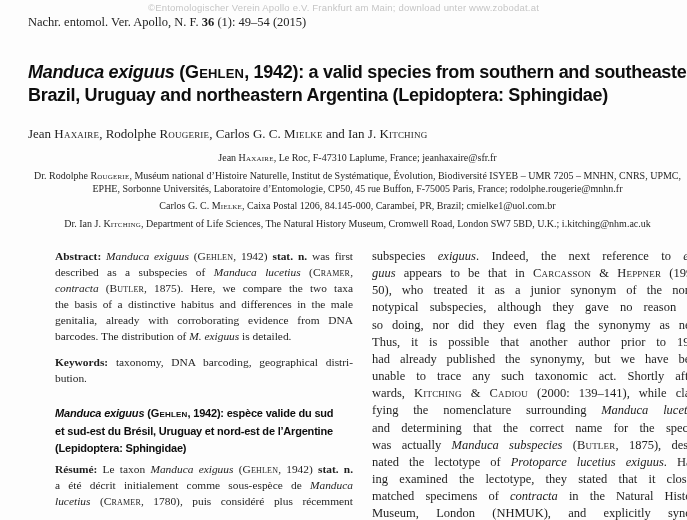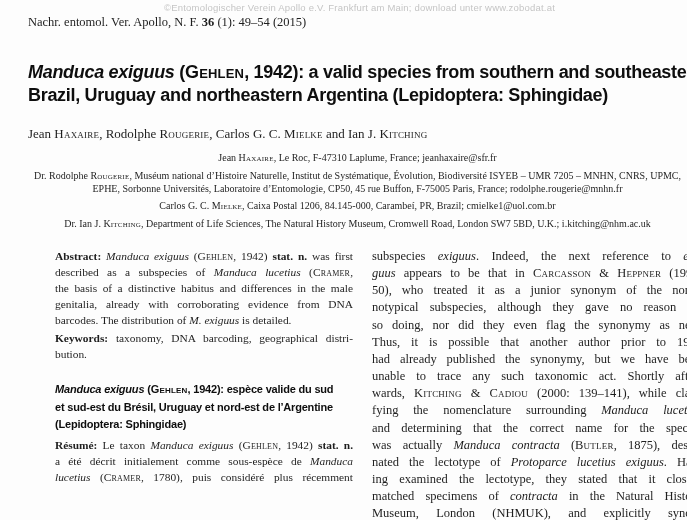--- a/index.html
+++ b/index.html
@@ -8,21 +8,21 @@
     position: relative;
     width: 687px;
     height: 520px;
     background: #fdfdfd;
     overflow: hidden;
     color: #1e1e1e;
     font-family: "Liberation Serif", "DejaVu Serif", serif;
   }
   .watermark {
     position: absolute;
-    left: 164px; top: 2px;
+    left: 148px; top: 2px;
     font-family: "Liberation Sans", "DejaVu Sans", sans-serif;
     font-size: 9.5px;
     letter-spacing: 0.2px;
     color: #c5c5c5;
     white-space: nowrap;
   }
   .jref {
     position: absolute;
     left: 28px; top: 15px;
     font-size: 12.5px;
@@ -54,21 +54,21 @@
   }
   .affil { margin-bottom: 4.5px; }
   .affil .tline { line-height: 13px; text-align: center; }
   .col-left {
     position: absolute;
     left: 55px; top: 248px;
     width: 298px;
   }
   .serifbody { font-size: 11.4px; }
   .serifbody .tline { line-height: 16px; }
-  .keywords { margin-top: 2px; }
+  .keywords { margin-top: 10px; }
   .french-title {
     margin-top: 19px;
     font-family: "Liberation Sans", "DejaVu Sans", sans-serif;
     font-weight: 700;
     font-size: 11px;
     letter-spacing: -0.2px;
     color: #0e0e0e;
   }
   .french-title .tline { line-height: 17.5px; }
   .resume { margin-top: 3px; }
@@ -108,20 +108,21 @@
         <div class="tline">Carlos G. C. <span class="sc">Mielke</span>, Caixa Postal 1206, 84.145-000, Carambeí, PR, Brazil; cmielke1@uol.com.br</div>
       </div>
     <div class="affil">
         <div class="tline">Dr. Ian J. <span class="sc">Kitching</span>, Department of Life Sciences, The Natural History Museum, Cromwell Road, London SW7 5BD, U.K.; i.kitching@nhm.ac.uk</div>
       </div>
   </div>
   <div class="col-left">
     <div class="abstract serifbody">
         <div class="tline just"><span class="b">Abstract:</span> <span class="i">Manduca exiguus</span> (<span class="sc">Gehlen</span>, 1942) <span class="b">stat. n.</span> was first</div>
         <div class="tline just">described as a subspecies of <span class="i">Manduca lucetius</span> (<span class="sc">Cramer</span>,</div>
+        <div class="tline just"><span class="i">contracta</span> (<span class="sc">Butler</span>, 1875). Here, we compare the two taxa</div>
         <div class="tline just">the basis of a distinctive habitus and differences in the male</div>
         <div class="tline just">genitalia, already with corroborating evidence from DNA</div>
         <div class="tline">barcodes. The distribution of <span class="i">M. exiguus</span> is detailed.</div>
       </div>
     <div class="keywords serifbody">
         <div class="tline just"><span class="b">Keywords:</span> taxonomy, DNA barcoding, geographical distri-</div>
         <div class="tline">bution.</div>
       </div>
     <div class="french-title">
         <div class="tline"><span class="i">Manduca exiguus</span> (<span class="sc">Gehlen</span>, 1942): espèce valide du sud</div>
@@ -139,19 +140,19 @@
       <div class="tline just"><span class="i">guus</span> appears to be that in <span class="sc">Carcasson</span> &amp; <span class="sc">Heppner</span> (1996:</div>
       <div class="tline just">50), who treated it as a junior synonym of the nomi-</div>
       <div class="tline just">notypical subspecies, although they gave no reason for</div>
       <div class="tline just">so doing, nor did they even flag the synonymy as new.</div>
       <div class="tline just">Thus, it is possible that another author prior to 1996</div>
       <div class="tline just">had already published the synonymy, but we have been</div>
       <div class="tline just">unable to trace any such taxonomic act. Shortly after-</div>
       <div class="tline just">wards, <span class="sc">Kitching</span> &amp; <span class="sc">Cadiou</span> (2000: 139–141), while clari-</div>
       <div class="tline just">fying the nomenclature surrounding <span class="i">Manduca lucetius</span></div>
       <div class="tline just">and determining that the correct name for the species</div>
-      <div class="tline just">was actually <span class="i">Manduca contracta</span> (<span class="sc">Butler</span>, 1875), desig-</div>
+      <div class="tline just">was actually <span class="i">Manduca subspecies</span> (<span class="sc">Butler</span>, 1875), desig-</div>
       <div class="tline just">nated the lectotype of <span class="i">Protoparce lucetius exiguus</span>. Hav-</div>
       <div class="tline just">ing examined the lectotype, they stated that it closely</div>
       <div class="tline just">matched specimens of <span class="i">contracta</span> in the Natural History</div>
       <div class="tline just">Museum, London (NHMUK), and explicitly synon-</div>
     </div>
 </div>
 
 </body></html>

